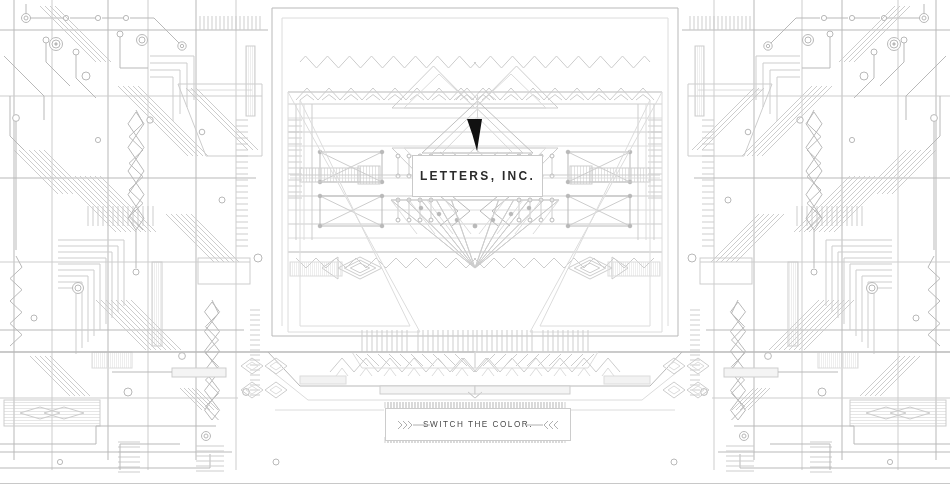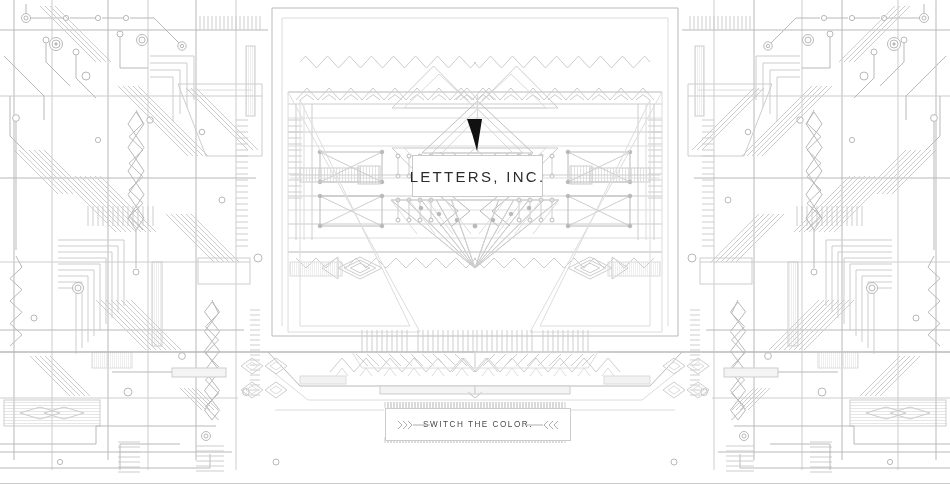--- a/index.html
+++ b/index.html
@@ -30,24 +30,25 @@
     width: 131px; height: 42px;
     background: #ffffff;
     border: 1px solid #c9c9c9;
     display: flex;
     align-items: center;
     justify-content: center;
     z-index: 40;
   }
   #logo-wordmark {
     font-family: "Liberation Sans", sans-serif;
-    font-size: 15px;
+    font-size: 12px;
     letter-spacing: 2.3px;
     color: #2b2b2b;
     white-space: nowrap;
+    font-weight: bold;
   }
   
   #switch-button {
     position: absolute;
     left: 385px; top: 408px;
     width: 186px; height: 33px;
     background: #ffffff;
     border: 1px solid #cccccc;
     display: flex;
     align-items: center;

